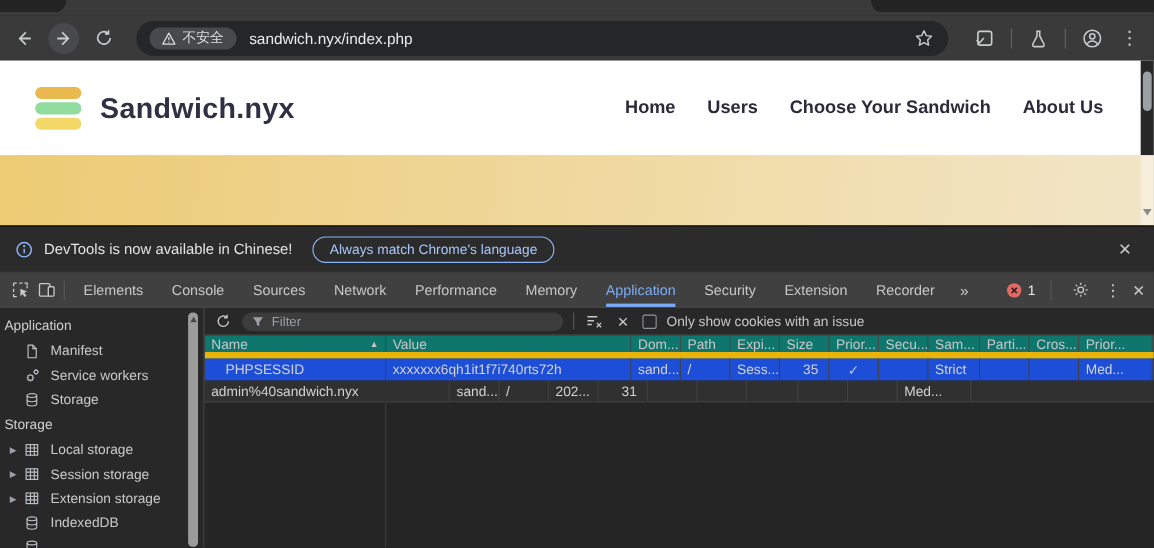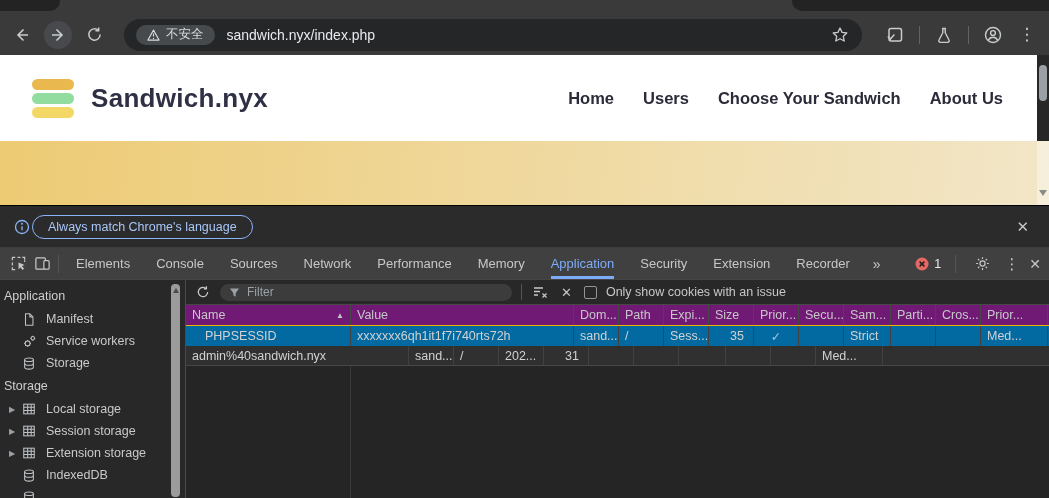--- a/index.html
+++ b/index.html
@@ -65,25 +65,25 @@
 
   .dt-main{flex:1;display:flex;flex-direction:column;min-width:0;}
   .cookie-toolbar{height:25px;display:flex;align-items:center;border-bottom:1px solid #474747;padding-left:9px;gap:9px;color:#C7C7C7;box-sizing:border-box;}
   .filter-pill{width:292px;height:17px;border-radius:9px;background:#3C3C3C;display:flex;align-items:center;padding:0 9px;gap:7px;box-sizing:border-box;}
   .filter-ph{color:#9AA0A6;font-size:12px;}
   .ct-div{width:1px;height:16px;background:#555;}
   .ct-x{font-size:13px;padding:0 3px;cursor:pointer;}
   .checkbox{width:11px;height:11px;border:1.5px solid #909499;border-radius:2px;flex:0 0 auto;cursor:pointer;}
   .cb-label{font-size:12.5px;color:#C7C7C7;white-space:nowrap;}
 
-  .tbl-header{height:21px;display:flex;background:#701a75;border-bottom:1px solid #eab308;color:#C7C7C7;font-size:12.5px;box-sizing:border-box;}
+  .tbl-header{height:21px;display:flex;background:#0f766e;border-bottom:6px solid #eab308;color:#C7C7C7;font-size:12.5px;box-sizing:border-box;}
   .th{display:flex;align-items:center;padding:0 6px;border-right:1px solid #474747;box-sizing:border-box;white-space:nowrap;overflow:hidden;flex:0 0 auto;cursor:pointer;}
   .th .sort{margin-left:auto;font-size:8px;color:#C7C7C7;padding-left:4px;}
   .tbl-row{height:20px;display:flex;font-size:12.5px;color:#D2D2D2;box-sizing:border-box;cursor:pointer;}
-  .tbl-row.r0{background:#0369a1;}
+  .tbl-row.r0{background:#1d4ed8;}
   .tbl-row.r1{background:#303030;border-bottom:1px solid #474747;}
   .td{display:flex;align-items:center;padding:0 6px;border-right:1px solid #414141;box-sizing:border-box;white-space:nowrap;overflow:hidden;flex:0 0 auto;}
   .td.c0{padding-left:19px;}
   .td.c5{justify-content:flex-end;padding-right:9px;}
   .td.c6{justify-content:center;color:#A9C7E8;}
   .tbl-rest{flex:1;background:#252525;position:relative;}
   .tbl-rest .restline{position:absolute;top:0;bottom:0;width:1px;background:#3A3A3A;}
 </style>
 </head>
 <body>
@@ -176,20 +176,21 @@
 
   <div class="devtools">
     <div class="notice">
       <span class="icon16">
         <svg width="16" height="16" viewBox="0 0 16 16" fill="none" stroke="#8AB4F8" stroke-width="1.3">
             <circle cx="8" cy="8" r="6.5"></circle>
             <path d="M8 7.2v4"></path>
             <circle cx="8" cy="4.8" r="0.4" fill="#8AB4F8"></circle>
           </svg>
       </span>
+      <span class="notice-msg">DevTools is now available in Chinese!</span>
       <span id="notice-buttons" style="display:flex">
           <button class="pill-btn">Always match Chrome's language</button>
         </span>
       <span class="notice-close">✕</span>
     </div>
 
     <div class="tabbar">
       <span class="tb-icon">
         <svg width="17" height="17" viewBox="0 0 18 18" fill="none" stroke="#C7C7C7" stroke-width="1.3">
             <path d="M2.5 2.5h3M8 2.5h3M13 2.5h2.5v2.5M2.5 2.5v3M2.5 8v3M2.5 13v2.5h3M15.5 7.5V5.5"></path>

